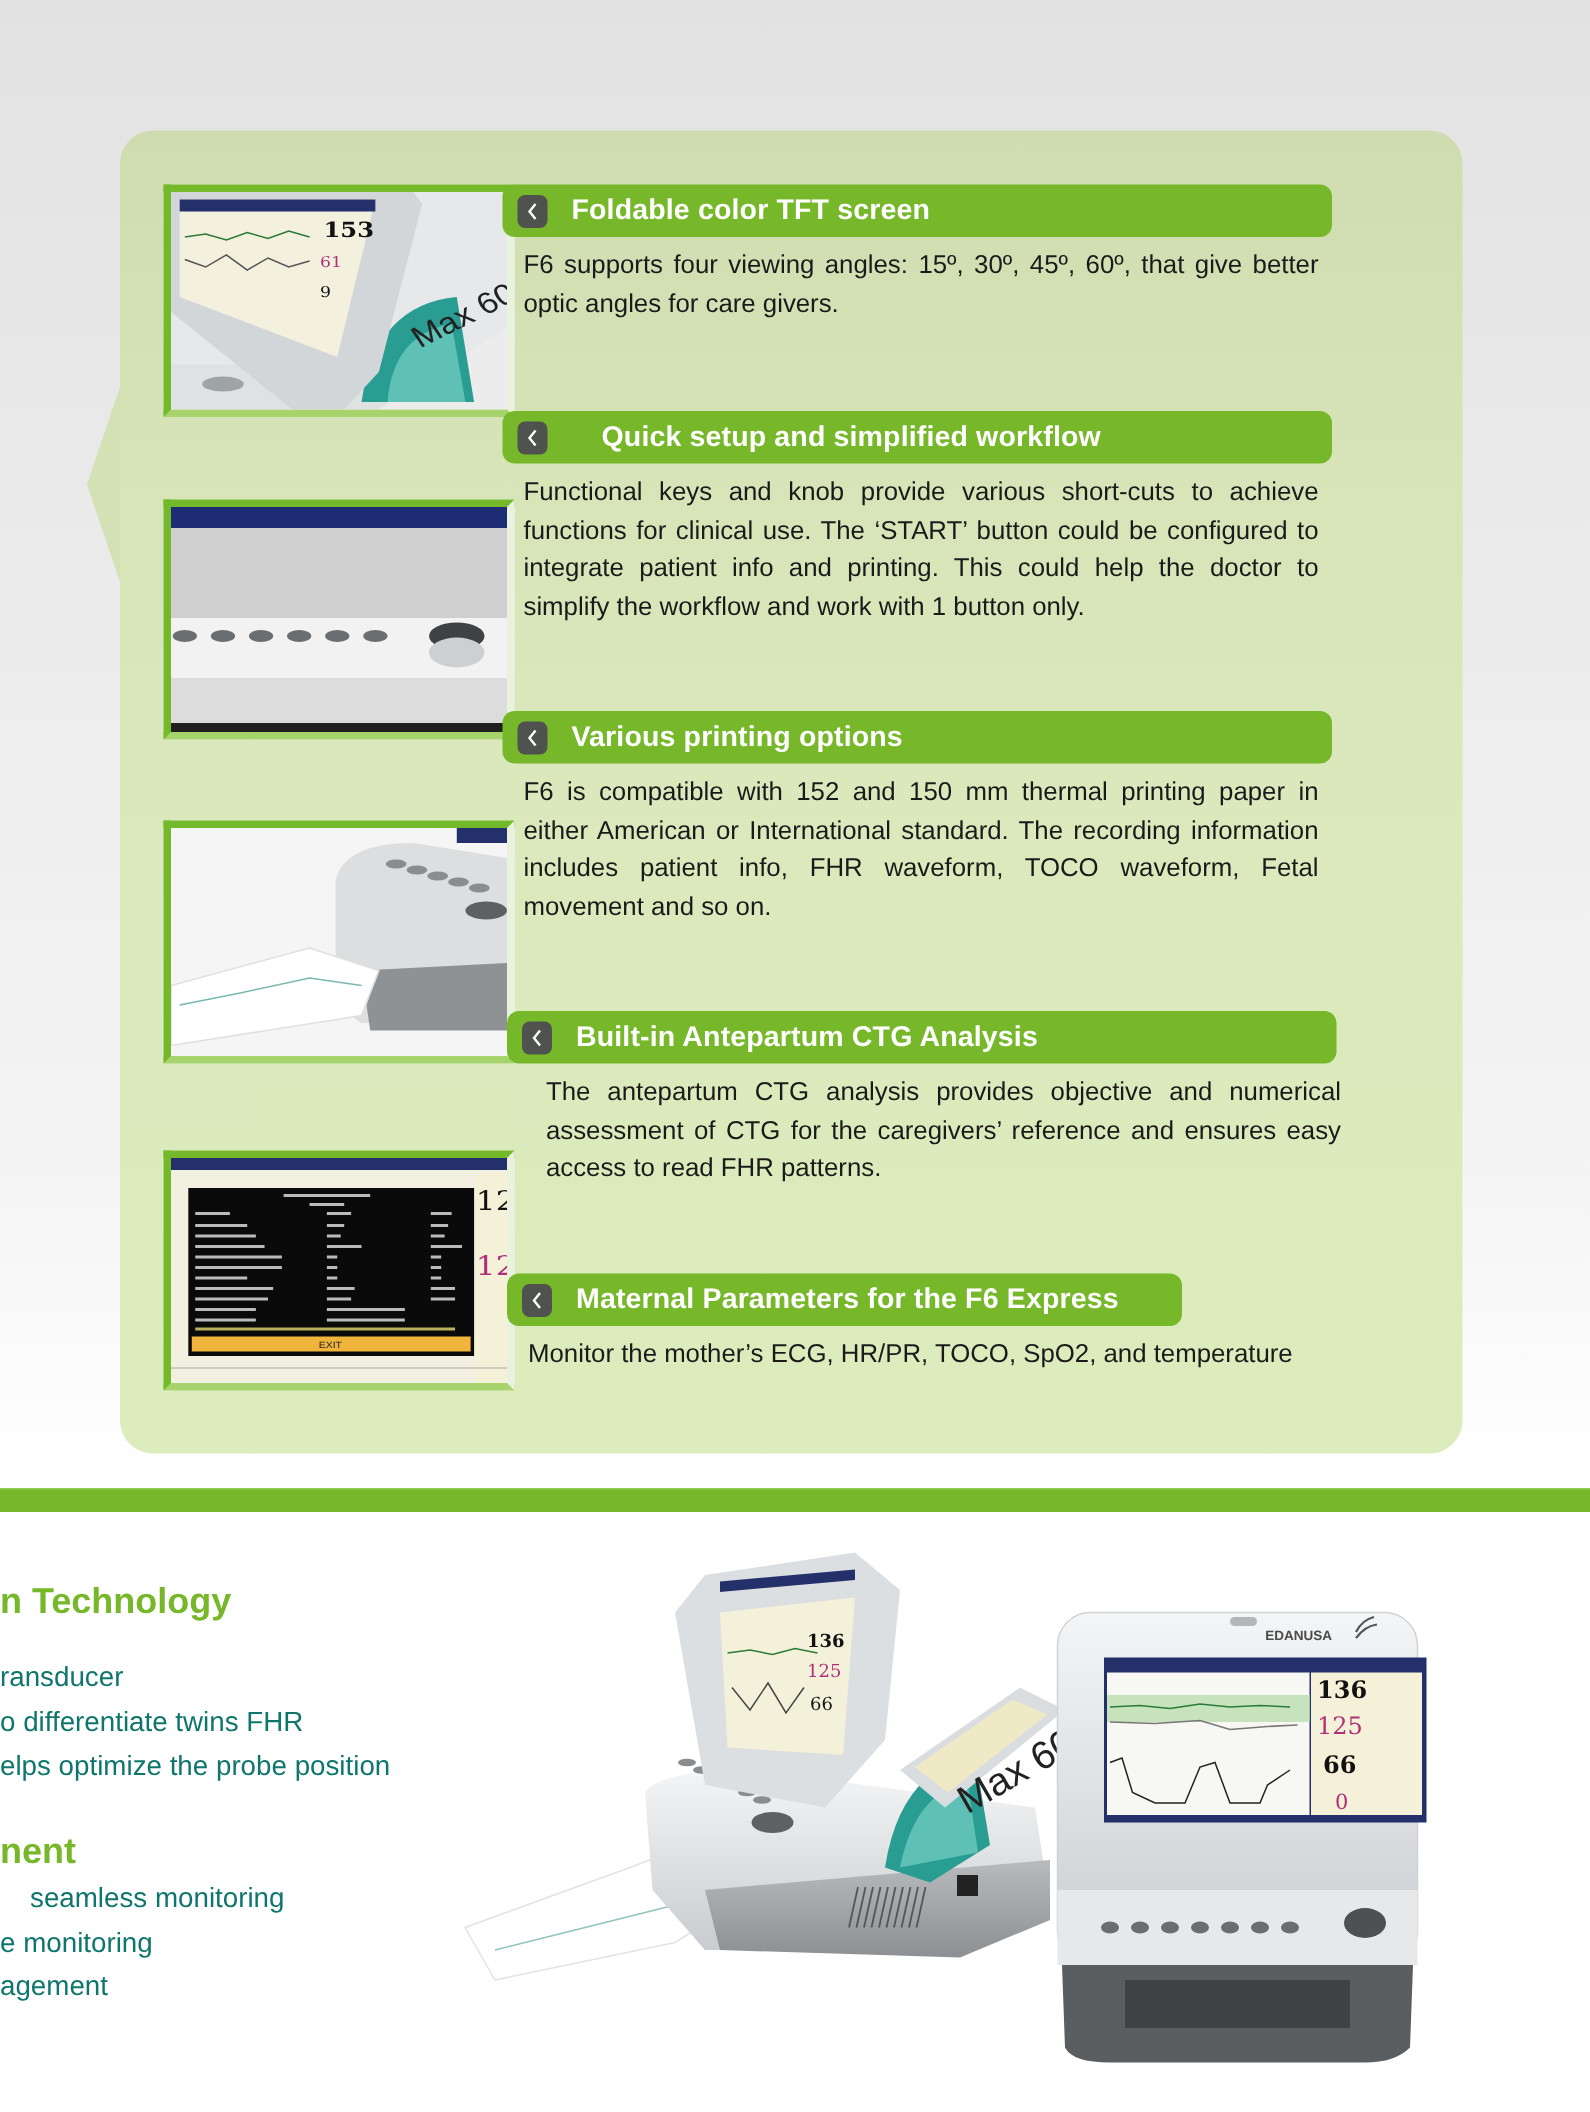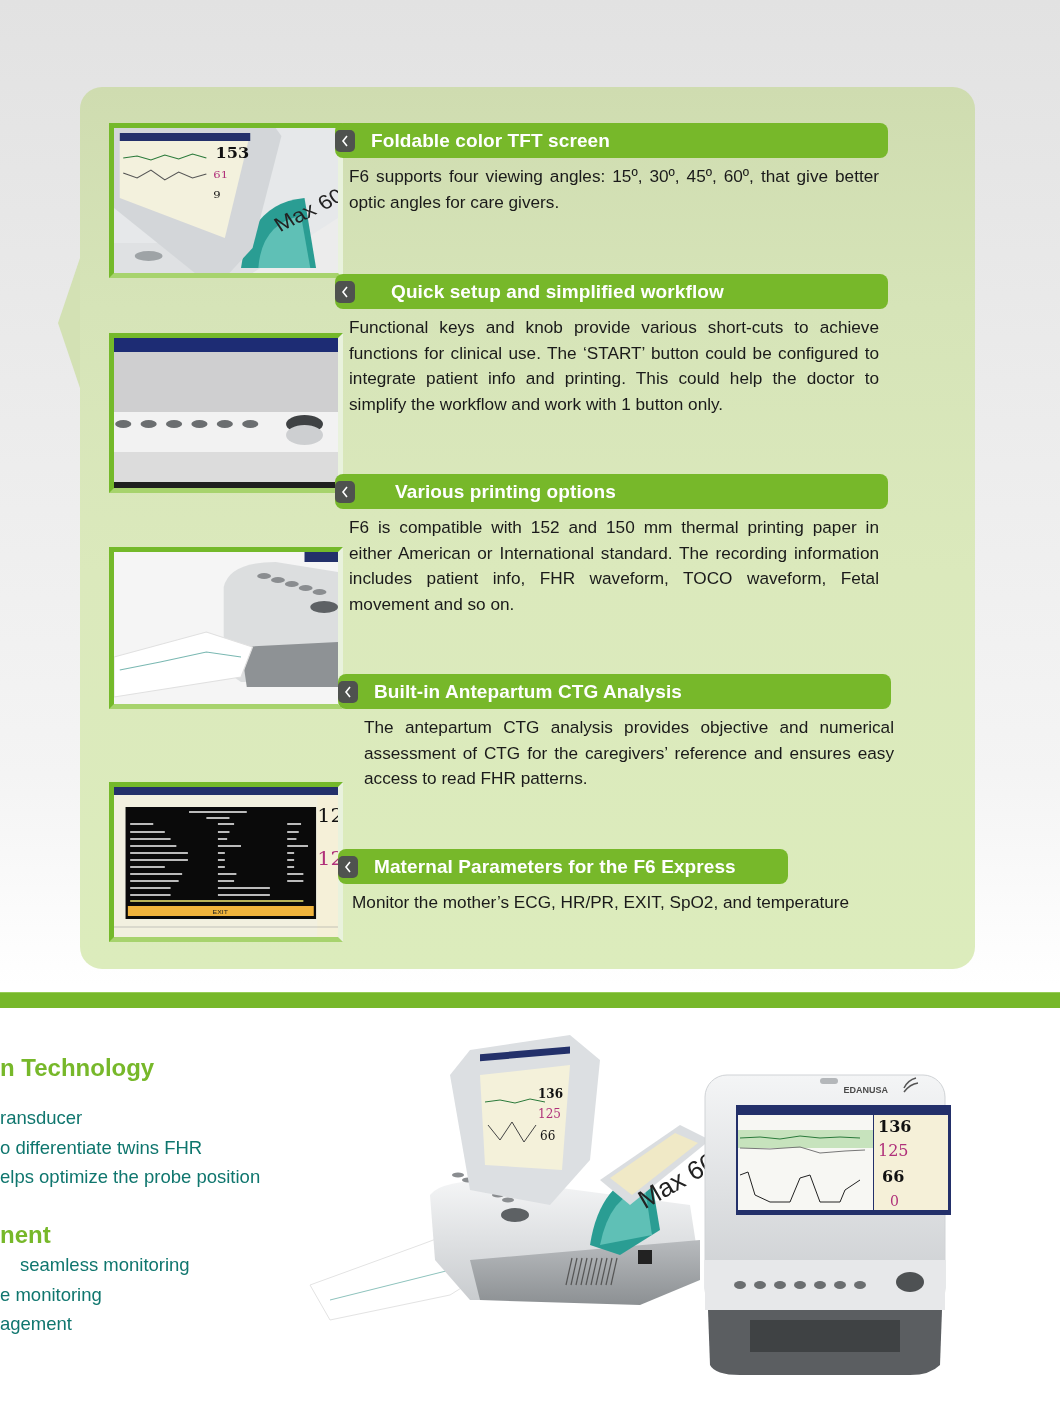--- a/index.html
+++ b/index.html
@@ -39,20 +39,21 @@
       background: #f2f2f2;
     }
     .thumb svg { display: block; width: 100%; height: 100%; }
 
     .feature-header {
       position: absolute;
       height: 35px;
       border-radius: 8px;
       background: #77b82a;
       display: flex; align-items: center;
+      padding-left: 10px;
     }
     .chevron-box {
       width: 20px; height: 22px;
       border-radius: 5px;
       background: #4f524f;
       display: flex; align-items: center; justify-content: center;
       margin-right: 16px;
     }
     .chevron-box svg { width: 10px; height: 14px; }
     .feature-title {
@@ -160,21 +161,21 @@
       <ellipse cx="166" cy="36" rx="6" ry="3"></ellipse>
       <ellipse cx="178" cy="40" rx="6" ry="3"></ellipse>
     </g>
     <ellipse cx="182" cy="55" rx="12" ry="6" fill="#5d6164"></ellipse>
     <polygon points="0,105 80,80 120,95 110,125 0,145" fill="#ffffff" stroke="#e0e0e0"></polygon>
     <polyline points="5,118 40,110 80,100 110,105" stroke="#7ab8b2" fill="none" stroke-width="1"></polyline>
     <rect x="165" y="0" width="29" height="10" fill="#23306a"></rect>
   </svg>
 </div>
 
-<div class="thumb" style="top:767px;height:160px;margin-top:15px;">
+<div class="thumb" style="top:767px;height:160px;">
   <svg viewBox="0 0 194 150" preserveAspectRatio="none">
     <rect width="194" height="150" fill="#f2f0e0"></rect>
     <rect x="0" y="0" width="194" height="8" fill="#23306a"></rect>
     <rect x="176" y="10" width="18" height="140" fill="#f5f0d8"></rect>
     <text x="176" y="35" font-size="18" fill="#111" font-family="DejaVu Serif, serif">12</text>
     <text x="176" y="78" font-size="18" fill="#b0307a" font-family="DejaVu Serif, serif">12</text>
     <rect x="10" y="20" width="165" height="112" fill="#0a0a0a"></rect>
     <g fill="#bbbbbb">
       <rect x="65" y="24" width="50" height="2"></rect>
       <rect x="80" y="30" width="20" height="2"></rect>
@@ -230,21 +231,21 @@
 <div class="feature-header" style="left:335px;top:274px;width:553px;gap:20px;">
   <span class="chevron-box">
     <svg viewBox="0 0 10 14">
         <polyline points="7,2 3,7 7,12" fill="none" stroke="#ffffff" stroke-width="1.6"></polyline>
       </svg>
   </span>
   <span class="feature-title">Quick setup and simplified workflow</span>
 </div>
 <div class="feature-body" style="left:349px;top:315px;width:530px;">Functional keys and knob provide various short-cuts to achieve functions for clinical use. The ‘START’ button could be configured to integrate patient info and printing. This could help the doctor to simplify the workflow and work with 1 button only.</div>
 
-<div class="feature-header" style="left:335px;top:474px;width:553px;gap:24px;">
+<div class="feature-header" style="left:335px;top:474px;width:553px;">
   <span class="chevron-box">
     <svg viewBox="0 0 10 14">
         <polyline points="7,2 3,7 7,12" fill="none" stroke="#ffffff" stroke-width="1.6"></polyline>
       </svg>
   </span>
   <span class="feature-title">Various printing options</span>
 </div>
 <div class="feature-body" style="left:349px;top:515px;width:530px;">F6 is compatible with 152 and 150 mm thermal printing paper in either American or International standard. The recording information includes patient info, FHR waveform, TOCO waveform, Fetal movement and so on.</div>
 
 <div class="feature-header" style="left:338px;top:674px;width:553px;">
@@ -258,21 +259,21 @@
 <div class="feature-body" style="left:364px;top:715px;width:530px;">The antepartum CTG analysis provides objective and numerical assessment of CTG for the caregivers’ reference and ensures easy access to read FHR patterns.</div>
 
 <div class="feature-header" style="left:338px;top:849px;width:450px;text-align:center;">
   <span class="chevron-box">
     <svg viewBox="0 0 10 14">
         <polyline points="7,2 3,7 7,12" fill="none" stroke="#ffffff" stroke-width="1.6"></polyline>
       </svg>
   </span>
   <span class="feature-title">Maternal Parameters for the F6 Express</span>
 </div>
-<div class="feature-body" style="left:352px;top:890px;width:540px;text-align:left;">Monitor the mother’s ECG, HR/PR, EXIT, SpO2, and temperature</div>
+<div class="feature-body" style="left:352px;top:890px;width:540px;text-align:left;">Monitor the mother’s ECG, HR/PR, TOCO, SpO2, and temperature</div>
 
 <div class="green-bar"></div>
 
 <div class="lower-heading" style="top:1054px;">n Technology</div>
 <div class="lower-line" style="top:1107px;">ransducer</div>
 <div class="lower-line" style="top:1137px;">o differentiate twins FHR</div>
 <div class="lower-line" style="top:1166px;">elps optimize the probe position</div>
 
 <div class="lower-heading" style="top:1221px;">nent</div>
 <div class="lower-line" style="top:1254px;padding-left:20px;">seamless monitoring</div>

